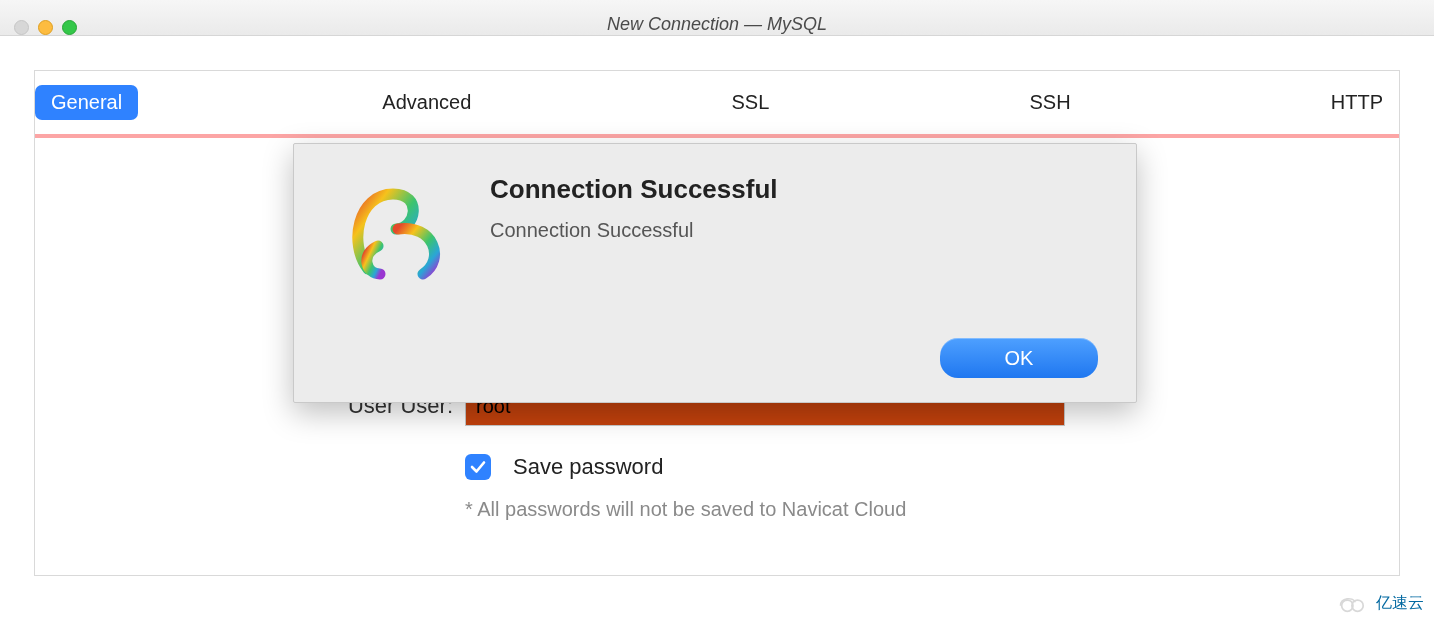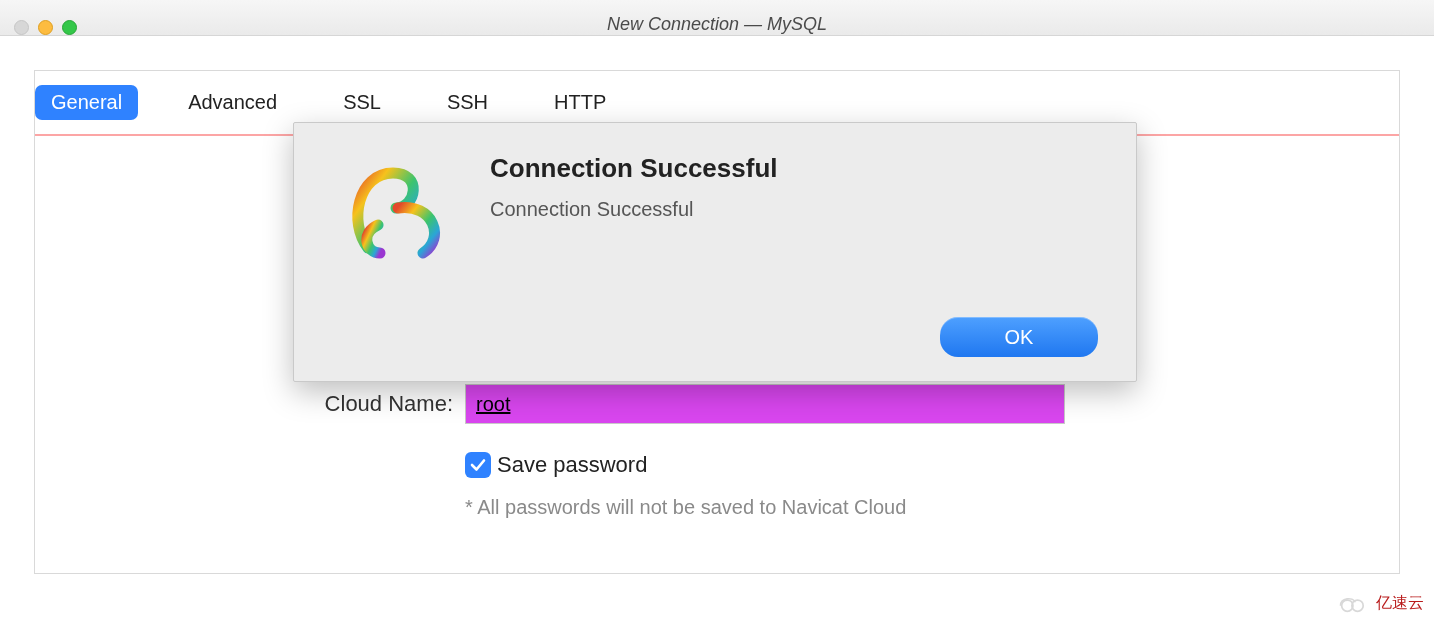--- a/index.html
+++ b/index.html
@@ -5,41 +5,41 @@
     * { box-sizing: border-box; margin: 0; padding: 0; }
     body { font-family: -apple-system, "Helvetica Neue", Arial, sans-serif; background: #fff; width: 1434px; height: 620px; overflow: hidden; color: #333; }
     .titlebar { height: 36px; background: linear-gradient(#f6f6f6,#eaeaea); border-bottom: 1px solid #d6d6d6; display:flex; align-items:flex-end; position:relative;font-style:italic; }
     .traffic { display:flex; gap:9px; margin-left:14px; }
     .tl { width:15px; height:15px; border-radius:50%; }
     .tl.close{background:#d7d7d7;border:1px solid #c6c6c6;}
     .tl.min{background:#fdbc40;border:1px solid #dfa022;}
     .tl.max{background:#34c749;border:1px solid #28a638;}
     .title { position:absolute; left:0; right:0; text-align:center; font-size:18px; color:#4a4a4a; }
     .panel { border:1px solid #d9d9d9; margin:34px 34px 0 34px; background:#fff; }
-    .tabs { display:flex; justify-content:flex-start; gap:34px; padding:14px 0 14px; border-bottom:2px solid #fca5a5; }
+    .tabs { display:flex; justify-content:space-between; gap:34px; padding:14px 0 14px; border-bottom:4px solid #fca5a5; }
     .tab { font-size:20px; color:#222; padding:6px 16px; border-radius:7px; cursor:pointer; }
     .tab.active { background:#2f82ff; color:#fff; }
     .form { padding:48px 40px 30px 40px; }
     .row { display:flex; align-items:center; margin-bottom:24px; }
     .lbl { width:390px; text-align:right; font-size:22px; color:#333; padding-right:12px; }
     .fld { width:600px; }
-    input[type=text],input[type=password]{ width:100%; height:40px; border:1px solid #c8c8c8; font-size:20px; padding:0 10px; background:#d946ef; outline:none;text-decoration:underline;}
-    .chkwrap{display:flex;align-items:center;gap:6px;margin-top:4px;}
+    input[type=text],input[type=password]{ width:100%; height:40px; border:1px solid #c8c8c8; font-size:20px; padding:0 10px; background:#c2410c; outline:none;}
+    .chkwrap{display:flex;align-items:center;gap:22px;margin-top:4px;}
     .chk{width:26px;height:26px;border-radius:6px;background:#2f82ff;display:flex;align-items:center;justify-content:center;}
     .chk svg{stroke:#fff;}
     .chklbl{font-size:22px;color:#222;}
     .note{font-size:20px;color:#8a8a8a;margin-top:18px;}
-    .modal{position:absolute;left:293px;top:122px;width:844px;height:260px;background:#ececec;border:1px solid #c9c9c9;border-radius:2px;box-shadow:0 10px 30px rgba(0,0,0,.25);display:flex;flex-direction:column;}
+    .modal{position:absolute;left:293px;top:143px;width:844px;height:260px;background:#ececec;border:1px solid #c9c9c9;border-radius:2px;box-shadow:0 10px 30px rgba(0,0,0,.25);display:flex;flex-direction:column;}
     .modal-body{display:flex;padding:30px 36px 0 44px;flex:1;}
     .appicon{width:120px;height:120px;margin-right:32px;}
     .mtxt h2{font-size:26px;font-weight:700;color:#222;margin-bottom:14px;}
     .mtxt p{font-size:20px;color:#555;}
     .modal-ft{display:flex;justify-content:flex-end;padding:0 38px 24px;}
     .okbtn{width:158px;height:40px;border-radius:18px;font-size:20px;color:#fff;border:none;cursor:pointer;background:linear-gradient(#4ea0ff,#1f77f0);box-shadow:inset 0 1px 0 rgba(255,255,255,.3);}
-    .watermark{position:absolute;right:10px;bottom:6px;display:flex;align-items:center;gap:6px;color:#b91c1c;font-size:16px;}
+    .watermark{position:absolute;right:10px;bottom:6px;display:flex;align-items:center;gap:6px;color:#0369a1;font-size:16px;}
     .watermark svg{opacity:.55;}
   </style>
 </head>
 <body>
 
 <div class="titlebar">
   <div class="traffic">
     <div class="tl close"></div>
     <div class="tl min"></div>
     <div class="tl max"></div>
@@ -56,21 +56,21 @@
     <div class="tab">HTTP</div>
   </div>
 
   <div class="form">
     <div class="row">
       <div class="lbl">Connectio</div>
       <div class="fld"></div>
     </div>
     <div style="height:150px"></div>
     <div class="row">
-      <div class="lbl">Cloud Name:</div>
+      <div class="lbl">User User:</div>
       <div class="fld"><input type="text" value="root" style=""></div>
     </div>
     <div class="row">
       <div class="lbl"></div>
       <div class="fld">
         <div class="chkwrap">
           <div class="chk">
             <svg width="18" height="18" viewBox="0 0 24 24" fill="none" stroke-width="3.5" stroke-linecap="round" stroke-linejoin="round">
                 <polyline points="4 12 10 18 20 6"></polyline>
               </svg>

